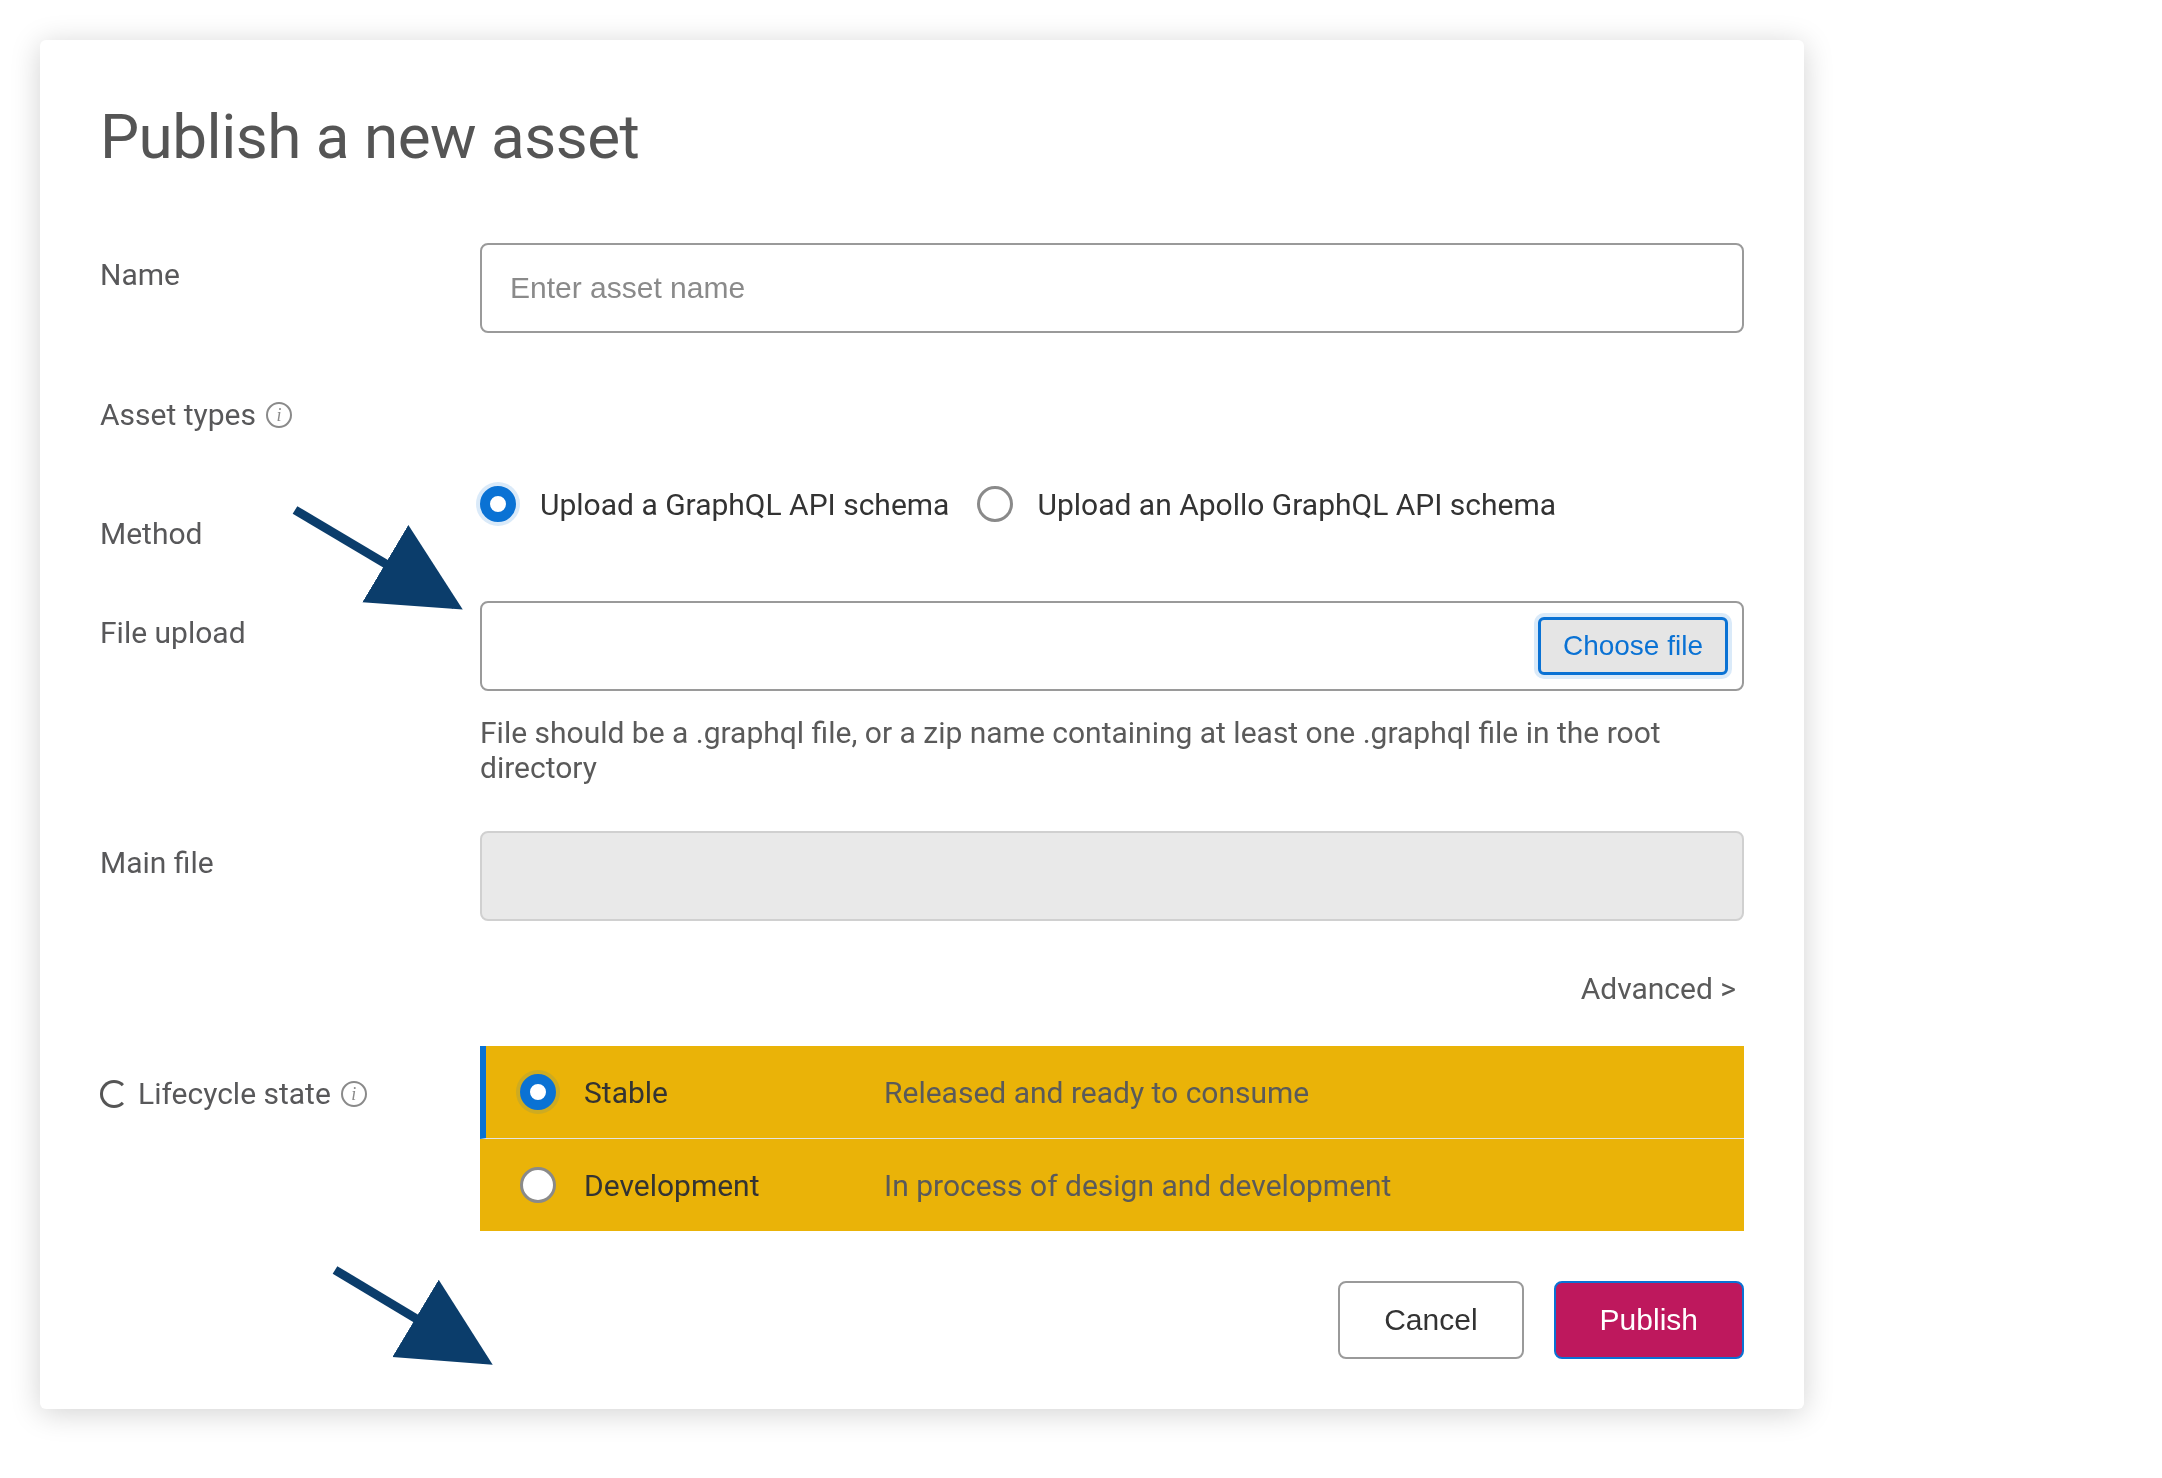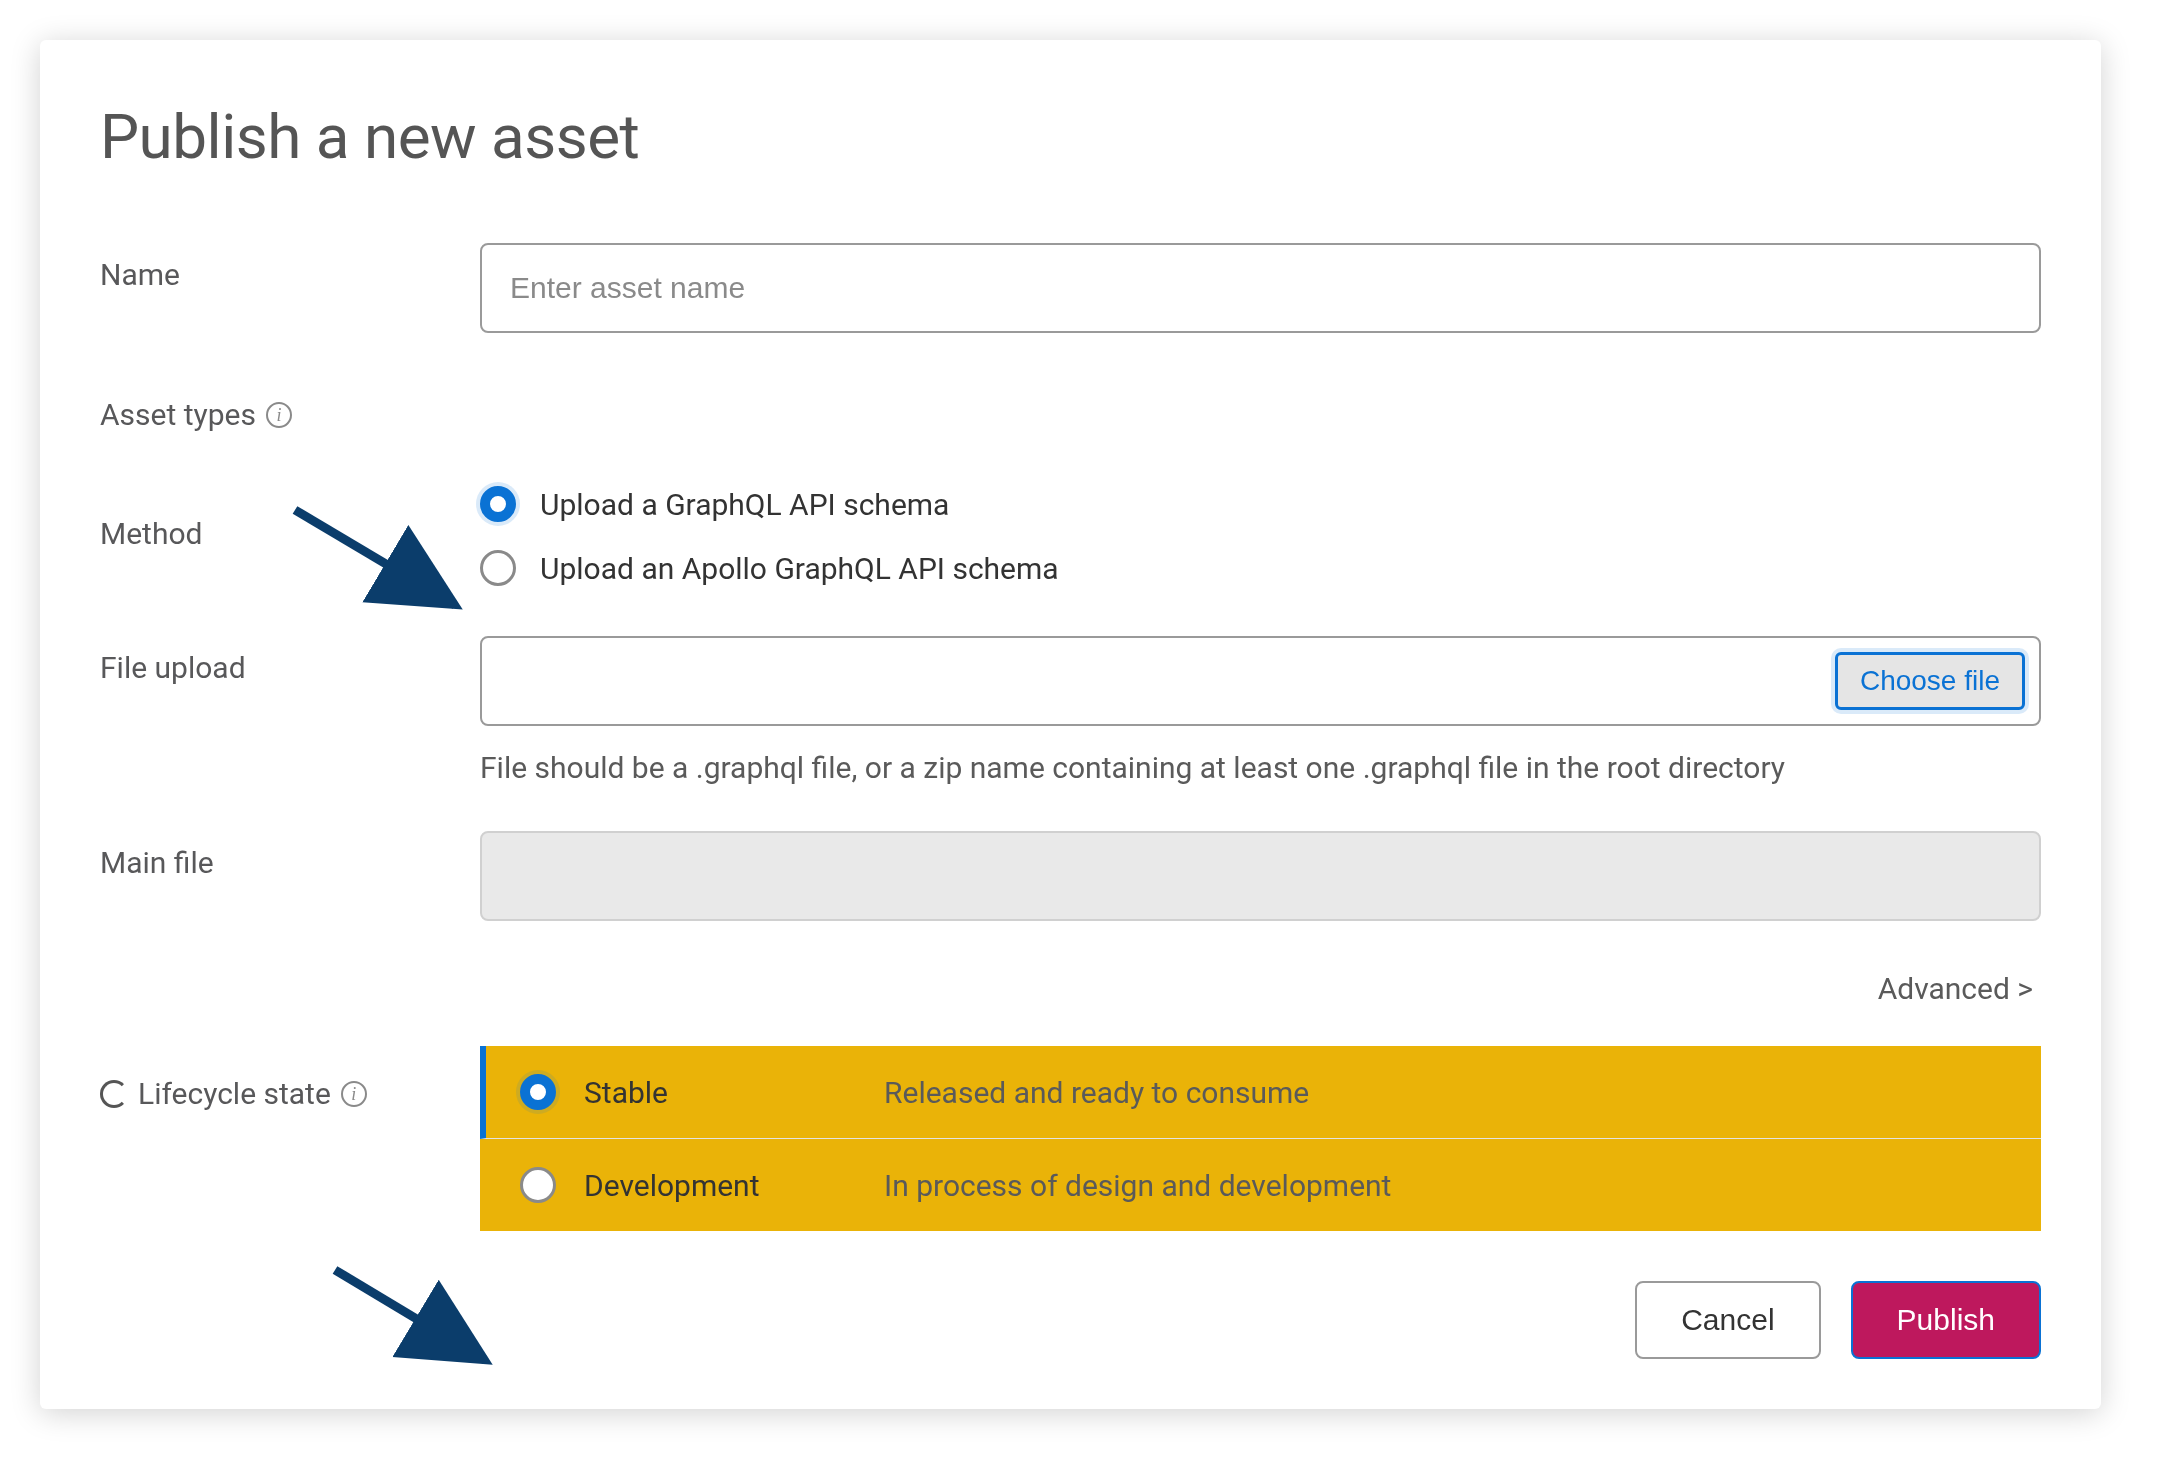--- a/index.html
+++ b/index.html
@@ -4,21 +4,21 @@
 <style>
   * { box-sizing: border-box; margin: 0; padding: 0; }
   body {
     font-family: -apple-system, BlinkMacSystemFont, "Segoe UI", Roboto, Helvetica, Arial, sans-serif;
     background: #fff;
     padding: 40px;
     color: #333;
     font-size: 28px;
   }
   .dialog {
-    width: 2061px;
+    width: 1764px;
     background: #fff;
     border-radius: 6px;
     box-shadow: 0 4px 30px rgba(0,0,0,0.18);
     padding: 60px 60px 50px 60px;
     position: relative;
   }
   h1 {
     font-size: 62px;
     font-weight: 400;
     color: #555;
@@ -65,21 +65,21 @@
     cursor: pointer;
   }
   .select-box .sel-value { color: #333; }
   .sel-grip {
     width:8px; height:36px;
     border-left:2px solid #bcbcbc;
     border-right:2px solid #bcbcbc;
     opacity:.6;
   }
   .chev { font-size:26px; color:#6a6a6a; }
-  .radio-list { display:flex; flex-direction:column; gap:28px; padding-top:4px; }
+  .radio-list { display:flex; flex-direction:row; gap:28px; padding-top:4px; }
   .radio-item {
     display:flex; align-items:center; gap:24px;
     font-size:30px; color:#333; cursor:pointer;
   }
   .radio-outer {
     width:36px; height:36px; border-radius:50%;
     border:3px solid #8a8a8a; flex:none;
     display:flex; align-items:center; justify-content:center;
     background:#fff;
   }

